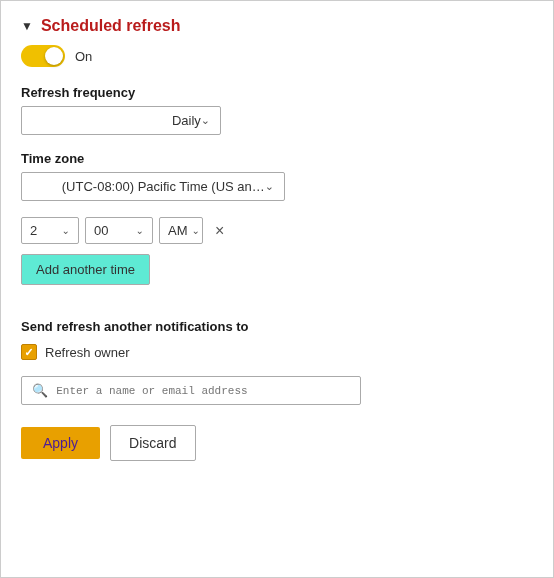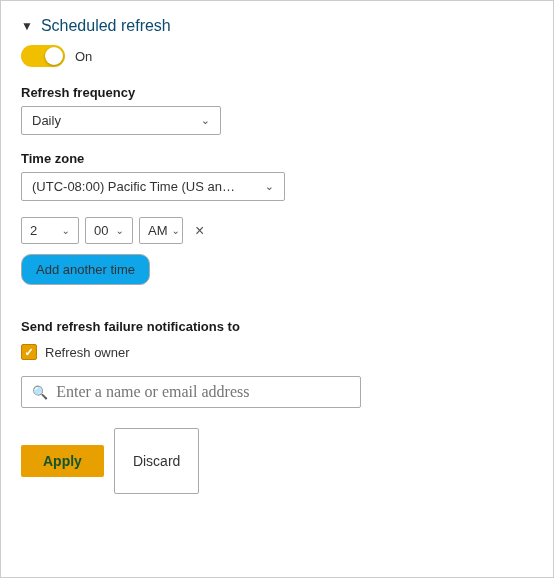--- a/index.html
+++ b/index.html
@@ -25,22 +25,22 @@
       align-items: center;
       gap: 8px;
       margin-bottom: 10px;
     }
     .collapse-icon {
       font-size: 12px;
       color: #333;
     }
     .section-title {
       font-size: 16px;
-      font-weight: 400;
-      color: #0c4a6e;
+      font-weight: 700;
+      color: #b91c1c;
     }
     .subtitle {
       font-size: 13px;
       color: #444;
       margin-bottom: 12px;
       margin-left: 2px;
     }
     
     .toggle-row {
       display: flex;
@@ -83,21 +83,21 @@
       color: #1a1a1a;
       margin-bottom: 6px;
     }
     
     .field-group {
       margin-bottom: 16px;
     }
     .dropdown {
       display: flex;
       align-items: center;
-      justify-content: space-between;
+      justify-content: flex-end;
       border: 1px solid #aaa;
       border-radius: 2px;
       padding: 6px 10px;
       cursor: pointer;
       background: #fff;
       width: 200px;
       font-size: 13px;
       color: #333;
       user-select: none;
     }
@@ -122,39 +122,39 @@
       border: 1px solid #aaa;
       border-radius: 2px;
       padding: 5px 8px;
       cursor: pointer;
       background: #fff;
       font-size: 13px;
       color: #333;
       user-select: none;
     }
     .time-dropdown.hour { width: 58px; }
-    .time-dropdown.minute { width: 48px; }
+    .time-dropdown.minute { width: 68px; }
     .time-dropdown.ampm { width: 44px; }
     .time-dropdown .chevron {
       font-size: 10px;
       color: #555;
       margin-left: 4px;
     }
     .close-btn {
       font-size: 16px;
       color: #555;
       cursor: pointer;
       padding: 2px 6px;
       user-select: none;
     }
     
     .add-time-btn {
       border: 1px solid #aaa;
-      background: #0ea5e9;
-      border-radius: 10px;
+      background: #5eead4;
+      border-radius: 2px;
       padding: 7px 14px;
       font-size: 13px;
       color: #333;
       cursor: pointer;
       margin-bottom: 18px;
       display: inline-block;
     }
     
     .notif-label {
       font-size: 13px;
@@ -199,48 +199,48 @@
       width: 340px;
       gap: 8px;
     }
     .search-icon {
       color: #888;
       font-size: 13px;
     }
     .search-input {
       border: none;
       outline: none;
-      font-size: 16px;
+      font-size: 11px;
       color: #4c1d95;
       flex: 1;
-      font-family: Liberation Serif, serif;
+      font-family: Liberation Mono, monospace;
     }
     
     .action-row {
       display: flex;
       gap: 10px;
       align-items: center;
       margin-top: 4px;
     }
     .btn-apply {
       background: #e8a000;
-      color: #14532d;
+      color: #4c1d95;
       border: none;
       border-radius: 2px;
       padding: 8px 22px;
       font-size: 14px;
-      font-weight: 700;
+      font-weight: 400;
       cursor: pointer;
     }
     .btn-discard {
       background: #fff;
       color: #333;
       border: 1px solid #aaa;
       border-radius: 2px;
-      padding: 24px 18px;
+      padding: 9px 18px;
       font-size: 14px;
       cursor: pointer;
     }
   </style>
 </head>
 <body>
 
 <div class="panel">
 
   <div class="section-header">
@@ -286,21 +286,21 @@
       <div class="time-dropdown ampm">
         <span>AM</span>
         <span class="chevron">⌄</span>
       </div>
       <span class="close-btn">×</span>
     </div>
     <button class="add-time-btn">Add another time</button>
   </div>
 
   <div class="field-group">
-    <div class="notif-label">Send refresh failure notifications to</div>
+    <div class="notif-label">Send refresh another notifications to</div>
     <div class="checkbox-row">
       <div class="checkbox-box">
         <span class="checkbox-check">✓</span>
       </div>
       <span class="checkbox-text">Refresh owner</span>
     </div>
   </div>
 
   <div class="search-input-row">
     <span class="search-icon">🔍</span>

